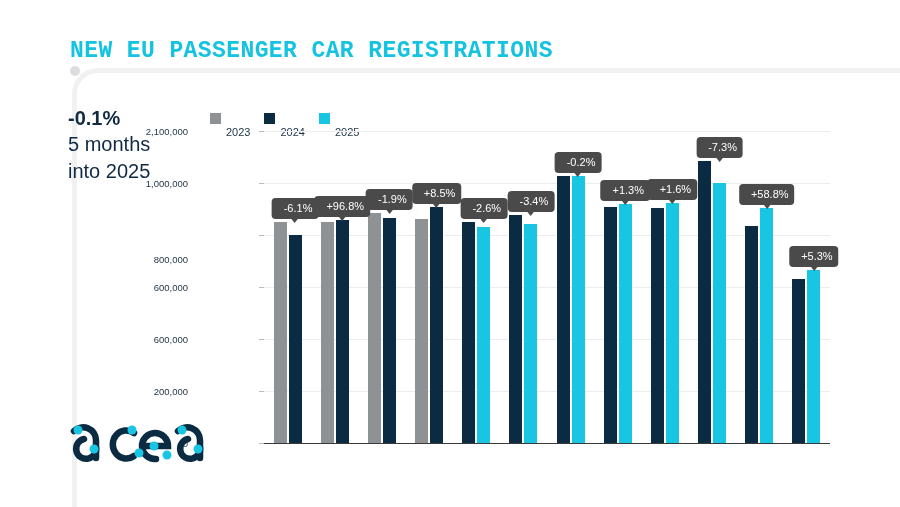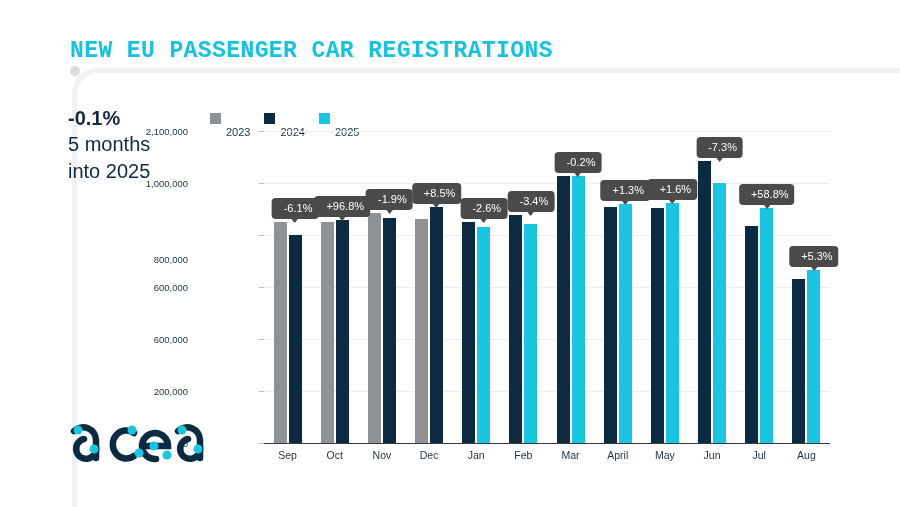--- a/index.html
+++ b/index.html
@@ -280,34 +280,20 @@
       <div class="pct" style="left: 219.75px; top: 67px;">-2.6%</div>
       <div class="pct" style="left: 266.917px; top: 59.98px;">-3.4%</div>
       <div class="pct" style="left: 314.083px; top: 20.98px;">-0.2%</div>
       <div class="pct" style="left: 361.25px; top: 48.8px;">+1.3%</div>
       <div class="pct" style="left: 408.417px; top: 48.02px;">+1.6%</div>
       <div class="pct" style="left: 455.583px; top: 5.9px;">-7.3%</div>
       <div class="pct" style="left: 502.75px; top: 52.96px;">+58.8%</div>
       <div class="pct" style="left: 549.917px; top: 115.1px;">+5.3%</div>
     </div>
 
-  <div id="xlabels">
-      <div class="xtick" style="left: 23.5833px;">Sep</div>
-      <div class="xtick" style="left: 70.75px;">Oct</div>
-      <div class="xtick" style="left: 117.917px;">Nov</div>
-      <div class="xtick" style="left: 165.083px;">Dec</div>
-      <div class="xtick" style="left: 212.25px;">Jan</div>
-      <div class="xtick" style="left: 259.417px;">Feb</div>
-      <div class="xtick" style="left: 306.583px;">Mar</div>
-      <div class="xtick" style="left: 353.75px;">April</div>
-      <div class="xtick" style="left: 400.917px;">May</div>
-      <div class="xtick" style="left: 448.083px;">Jun</div>
-      <div class="xtick" style="left: 495.25px;">Jul</div>
-      <div class="xtick" style="left: 542.417px;">Aug</div>
-    </div>
 
   <div id="logo">
     <svg viewBox="0 0 150 62" width="150" height="62">
       <g fill="none" stroke="#0b2b42" stroke-width="6.5" stroke-linecap="round">
 
         <path d="M8 26 A13 13 0 0 1 30 35 L30 53"></path>
         <path d="M30 42 A10 10 0 1 1 18 34"></path>
 
         <path d="M68 28 A13.5 14 0 1 0 68 51"></path>
 

